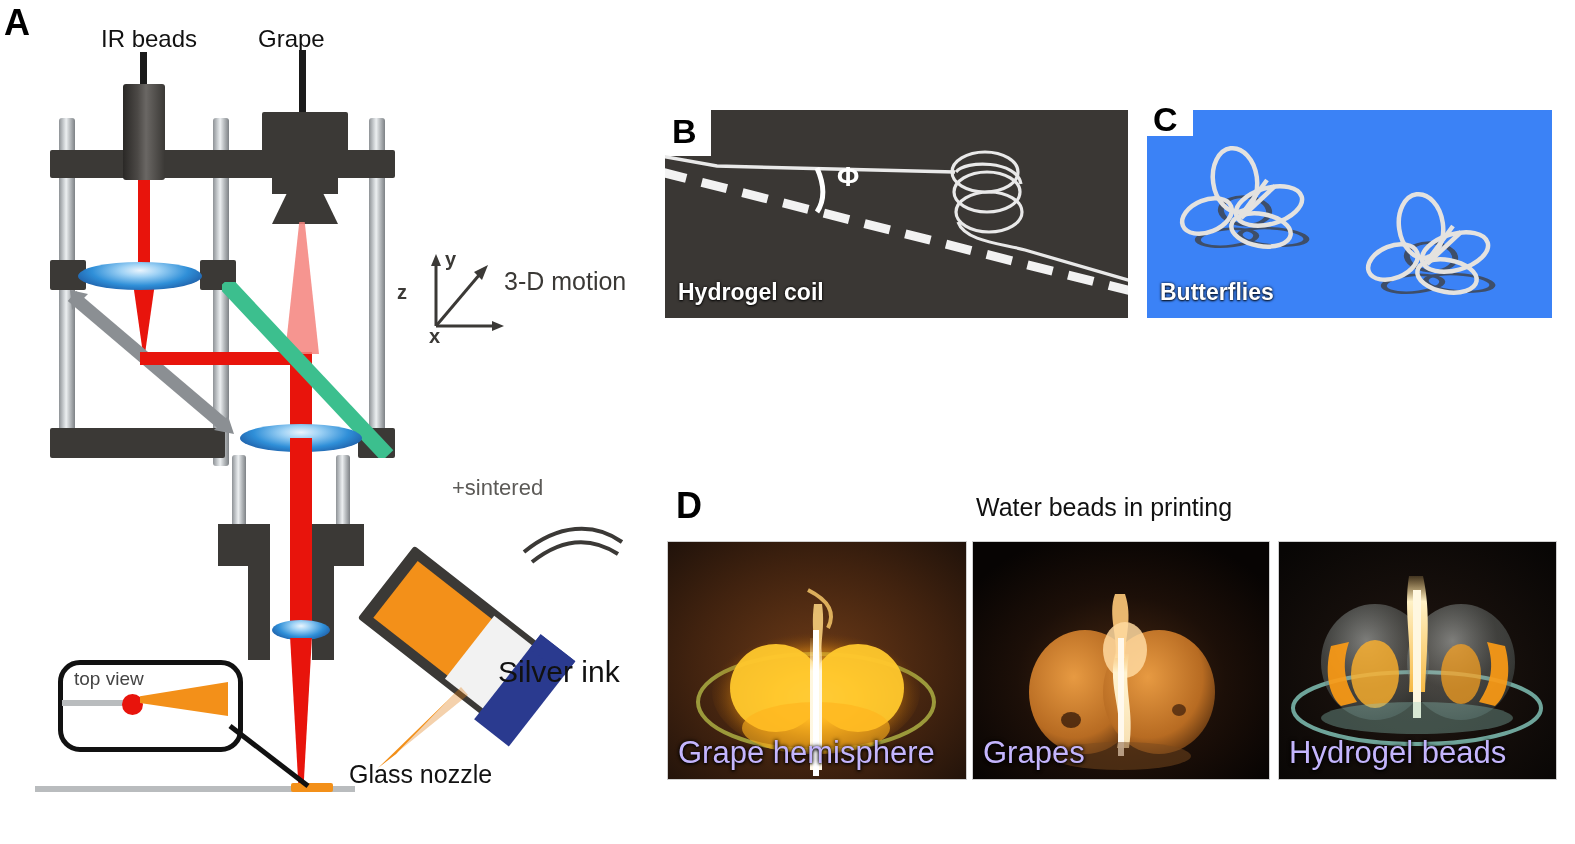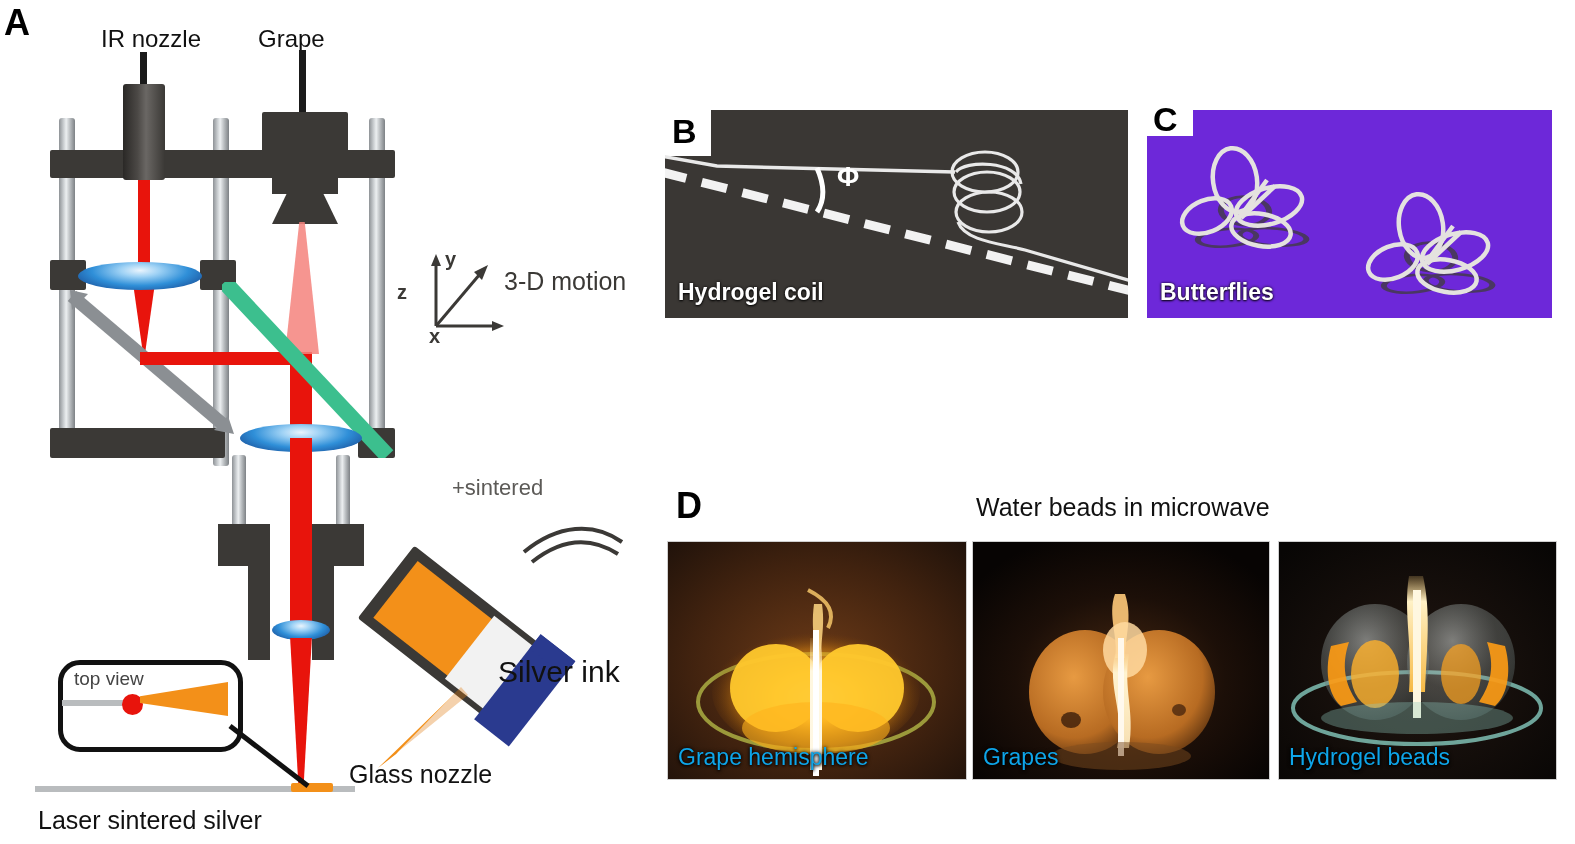--- a/index.html
+++ b/index.html
@@ -20,41 +20,41 @@
   .rodv{position:absolute;border-radius:3px;
     background:linear-gradient(to right,#8e9296 0%,#c9cdd0 28%,#eceff1 45%,#b7bbbe 70%,#7d8185 100%);}
 
   .blk{position:absolute;background:#3b3936;}
   .blk.r2{border-radius:2px;}
 
   .beamred{position:absolute;background:#e8140c;}
 
   
   #panelB{position:absolute;left:665px;top:110px;width:463px;height:208px;background:#3a3734;overflow:hidden;}
-  #panelC{position:absolute;left:1147px;top:110px;width:405px;height:208px;background:#6d28d9;overflow:hidden;}
+  #panelC{position:absolute;left:1147px;top:110px;width:405px;height:208px;background:#3b82f6;overflow:hidden;}
   .capt{position:absolute;color:#ffffff;font-size:23px;font-weight:600;
         text-shadow:0 0 3px rgba(0,0,0,.9),0 1px 2px rgba(0,0,0,.8);}
 
   
   .dimg{position:absolute;top:541px;height:237px;overflow:hidden;border:1px solid #cfcfcf;}
-  .dcap{position:absolute;bottom:8px;left:10px;color:#0ea5e9;font-size:23px;
+  .dcap{position:absolute;bottom:8px;left:10px;color:#c4b5fd;font-size:31px;
         text-shadow:0 0 4px #000,0 1px 3px #000;white-space:nowrap;}
 
   .title{position:absolute;font-size:25px;color:#111;white-space:nowrap;}
 </style>
 </head>
 <body>
 
 <div class="fig">
 
   <div id="panelA">
 
     <div class="panel-letter" style="left:4px;top:2px;font-size:36px;">A</div>
 
-    <div class="lbl" style="left:101px;top:25px;font-size:24px;">IR nozzle</div>
+    <div class="lbl" style="left:101px;top:25px;font-size:24px;">IR beads</div>
     <div class="lbl" style="left:258px;top:25px;font-size:24px;">Grape</div>
 
     <div class="rodv" style="left:59px;top:118px;width:16px;height:340px;"></div>
     <div class="rodv" style="left:213px;top:118px;width:16px;height:340px;"></div>
     <div class="rodv" style="left:369px;top:118px;width:16px;height:340px;"></div>
     <div class="rodv" style="left:213px;top:366px;width:16px;height:100px;"></div>
     <div class="rodv" style="left:79px;top:440px;width:14px;height:0px;"></div>
 
     <div class="rodv" style="left:232px;top:455px;width:14px;height:75px;"></div>
     <div class="rodv" style="left:336px;top:455px;width:14px;height:75px;"></div>
@@ -151,21 +151,20 @@
         <polygon points="60,272 78,258 143,191 150,199" fill="#e07a10" opacity="0.35"></polygon>
 
         <path d="M206,56 C240,28 276,26 304,46" stroke="#3b3936" stroke-width="4" fill="none"></path>
         <path d="M214,66 C244,42 272,40 300,58" stroke="#3b3936" stroke-width="4" fill="none"></path>
       </svg>
     </div>
 
     <div class="lbl" style="left:452px;top:475px;font-size:22px;color:#5c5a57;">+sintered</div>
     <div class="lbl" style="left:498px;top:655px;font-size:30px;">Silver ink</div>
     <div class="lbl" style="left:349px;top:750px;font-size:25px;margin-top:10px;">Glass nozzle</div>
-    <div class="lbl" style="left:38px;top:806px;font-size:25px;">Laser sintered silver</div>
 
     <div class="abs" style="left:414px;top:248px;width:92px;height:90px;">
       <svg width="92" height="90" viewBox="0 0 92 90">
         <line x1="22" y1="78" x2="22" y2="16" stroke="#3b3936" stroke-width="3"></line>
         <polygon points="22,6 17,18 27,18" fill="#3b3936"></polygon>
         <line x1="22" y1="78" x2="80" y2="78" stroke="#3b3936" stroke-width="3"></line>
         <polygon points="90,78 78,73 78,83" fill="#3b3936"></polygon>
         <line x1="22" y1="78" x2="66" y2="26" stroke="#3b3936" stroke-width="3"></line>
         <polygon points="74,17 60,24 68,32" fill="#3b3936"></polygon>
       </svg>
@@ -233,21 +232,21 @@
           <ellipse cx="22" cy="20" rx="30" ry="16" transform="rotate(10 22 20)"></ellipse>
           <path d="M0,8 L28,-30 M2,8 L36,-24"></path>
         </g>
       </g>
     </svg>
     <div class="capt" style="left:13px;bottom:12px;">Butterflies</div>
   </div>
   <div class="panel-letter" style="left:1153px;top:100px;font-size:34px;color:#000;">C</div>
 
   <div class="panel-letter" style="left:676px;top:485px;font-size:36px;color:#000;">D</div>
-  <div class="title" style="left:976px;top:493px;">Water beads in microwave</div>
+  <div class="title" style="left:976px;top:493px;">Water beads in printing</div>
 
   <div class="dimg" style="left:667px;width:298px;background:#3a1f10;">
     <svg width="298" height="237" viewBox="0 0 298 237" style="position:absolute;left:0;top:0;">
       <defs>
         <radialGradient id="gh-bg" cx="50%" cy="52%" r="72%">
           <stop offset="0%" stop-color="#6b3a17"></stop>
           <stop offset="60%" stop-color="#40220f"></stop>
           <stop offset="100%" stop-color="#20120a"></stop>
         </radialGradient>
         <radialGradient id="gh-glow" cx="50%" cy="54%" r="52%">

